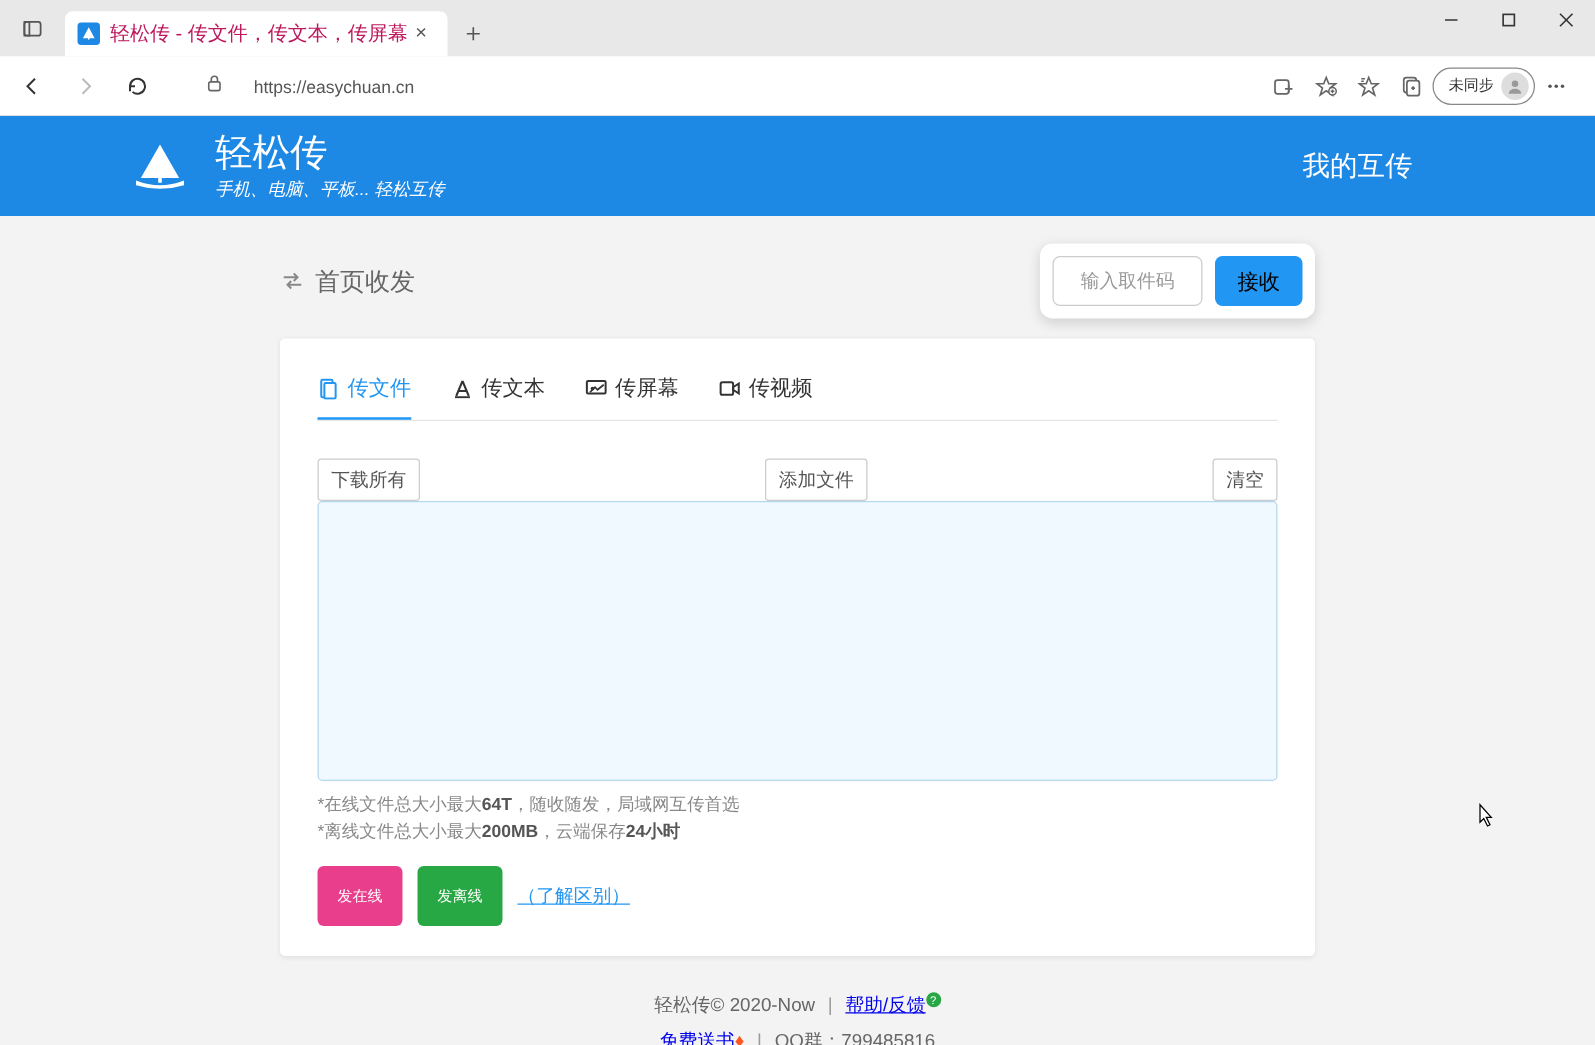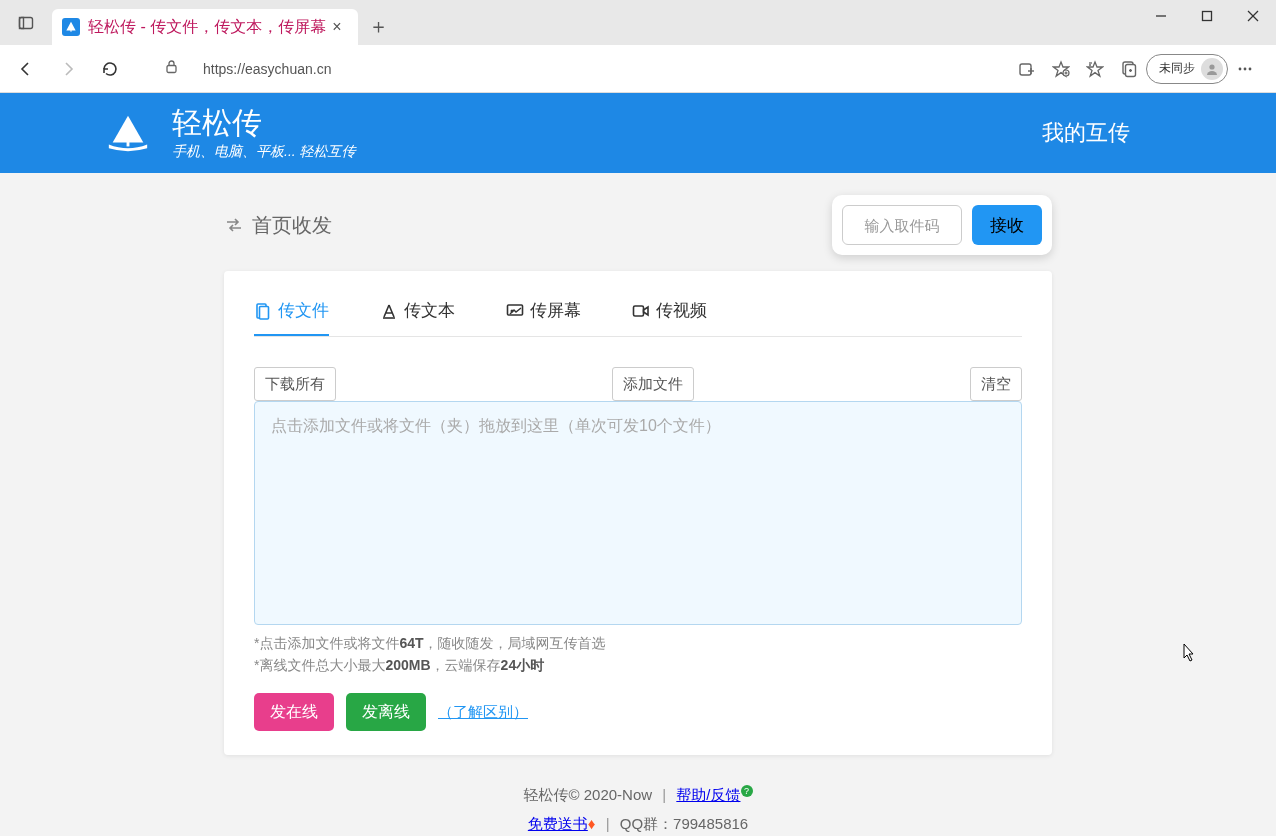--- a/index.html
+++ b/index.html
@@ -41,36 +41,36 @@
 
 .content-wrap { width: 828px; margin: 0 auto; }
 .top-row { display: flex; align-items: center; padding: 22px 0 10px 0; }
 .home-label { color: #666; font-size: 20px; display: flex; align-items: center; gap: 8px; }
 .receive-box { margin-left: auto; background: #fff; border-radius: 10px; box-shadow: 0 3px 10px rgba(0,0,0,.15); padding: 10px; display: flex; gap: 10px; }
 .code-input { border: 1px solid #ccc; border-radius: 6px; height: 40px; width: 120px; padding: 0 8px; font-size: 15px; text-align: center; }
 .code-input::placeholder { color: #999; }
 .recv-btn { background: #2196f3; color: #000000; border: none; border-radius: 6px; height: 40px; padding: 0 18px; font-size: 17px; }
 
 .card { background: #fff; border-radius: 4px; box-shadow: 0 1px 4px rgba(0,0,0,.08); padding: 20px 30px 24px 30px; margin-top: 6px; }
-.tabs { display: flex; gap: 51px; border-bottom: 1px solid #e5e5e5; height: 46px; align-items: flex-end; padding-bottom: 0; }
+.tabs { display: flex; gap: 32px; border-bottom: 1px solid #e5e5e5; height: 46px; align-items: flex-end; padding-bottom: 0; }
 .tab { display: flex; align-items: center; gap: 6px; color: #333; font-size: 17px; padding-bottom: 12px; border-bottom: 2px solid transparent; }
 .tab.active { color: #2196f3; border-bottom-color: #2196f3; }
 .tab-icon { width: 18px; height: 18px; display:flex; align-items:center; justify-content:center; }
 
 .action-row { display: flex; justify-content: space-between; gap: 8px; margin-top: 30px; }
 .ghost-btn { border: 1px solid #ccc; background: #fff; color: #555; height: 34px; padding: 0 10px; font-size: 15px; border-radius: 3px; }
 
 .dropzone { border: 1px solid #b4d7f0; background: #f0f9ff; border-radius: 4px; height: 224px; margin-top: 0; padding: 14px 16px; color: #aaa; font-size: 16px; position: relative; }
 
 .note { color: #888; font-size: 14px; margin-top: 10px; }
 .note b { color: #555; font-weight: 700; }
 .note + .note { margin-top: 4px; }
 
 .send-row { display: flex; align-items: center; gap: 12px; margin-top: 18px; }
-.btn { border: none; border-radius: 5px; height: 38px; padding: 0 16px; font-size: 16px; color: #fff; }
+.btn { border: none; border-radius: 5px; height: 48px; padding: 0 16px; font-size: 12px; color: #fff; }
 .btn-pink { background: #e83e8c; }
 .btn-green { background: #28a745; }
 .diff-link { color: #2196f3; font-size: 15px; }
 
 .footer { text-align: center; padding: 26px 0 10px 0; color: #666; font-size: 15px; line-height: 1.9; }
 .footer .sep { color: #999; padding: 0 6px; }
 .footer .qq { font-family: Liberation Sans, sans-serif; color:#666;}
 .fire { color: #ff5722; }
 .badge { display:inline-block; width:12px; height:12px; border-radius:50%; background:#28a745; color:#fff; font-size:9px; line-height:12px; text-align:center; vertical-align: super; }
 
@@ -268,28 +268,27 @@
         </div>
       </div>
 
       <div class="action-row">
         <button class="ghost-btn">下载所有</button>
         <button class="ghost-btn">添加文件</button>
         <button class="ghost-btn">清空</button>
       </div>
 
       <div class="dropzone">
-        <span>点击添加文件或将文件（夹）拖放到这里（单次可发10个文件）</span>
         <svg class="cursor-img" width="20" height="24" viewBox="0 0 20 24">
             <path d="M6 2 L6 16 L9 13 L12 19 L14 18 L11 12 L15 12 Z" fill="#fff" stroke="#000" stroke-width="1"></path>
           </svg>
       </div>
 
       <div class="note">
-        <span>*点击添加文件或将文件</span><b>64T</b><span>，随收随发，局域网互传首选</span>
+        <span>*在线文件总大小最大</span><b>64T</b><span>，随收随发，局域网互传首选</span>
       </div>
       <div class="note">
         <span>*离线文件总大小最大</span><b>200MB</b><span>，云端保存</span><b>24小时</b>
       </div>
 
       <div class="send-row">
         <button class="btn btn-pink">发在线</button>
         <button class="btn btn-green">发离线</button>
         <a href="#" class="diff-link">（了解区别）</a>
       </div>

